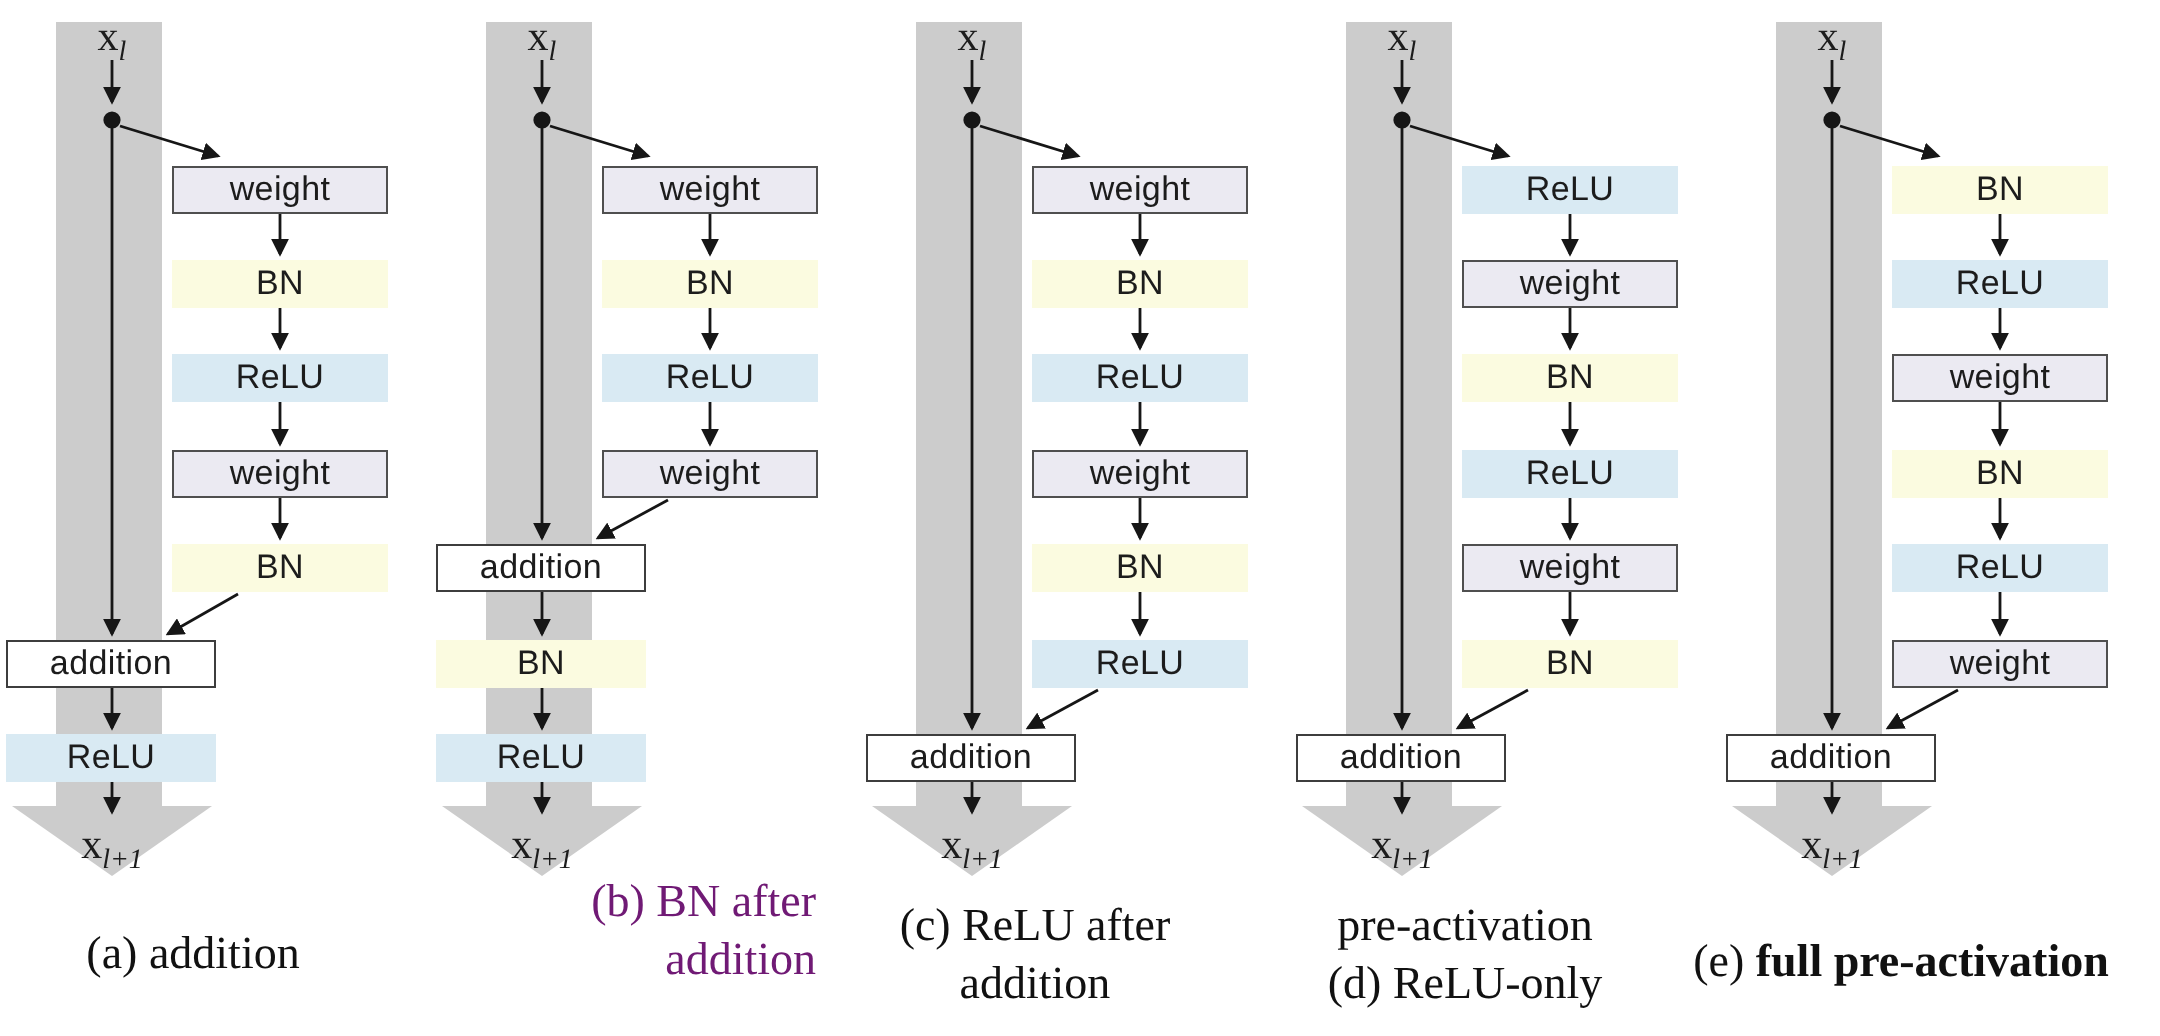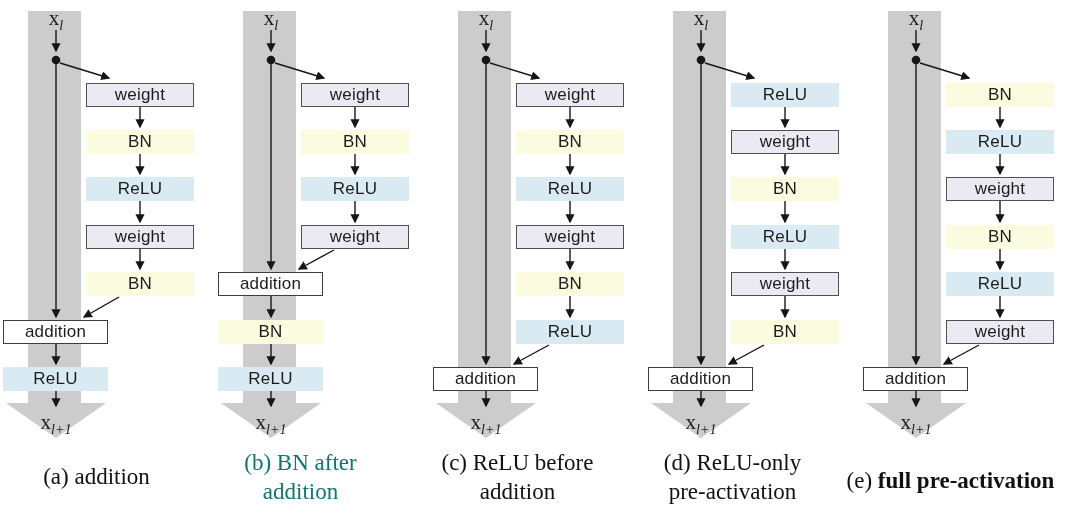--- a/index.html
+++ b/index.html
@@ -77,21 +77,21 @@
       </svg>
       <div class="node weight" style="left: 86px; top: 83px; width: 108px; background: rgb(235, 234, 242); border: 1.5px solid rgb(79, 79, 79); color: rgb(28, 28, 28);">weight</div>
       <div class="node bn" style="left: 86px; top: 130px; width: 108px; background: rgb(251, 251, 224); color: rgb(28, 28, 28);">BN</div>
       <div class="node relu" style="left: 86px; top: 177px; width: 108px; background: rgb(217, 234, 243); color: rgb(28, 28, 28);">ReLU</div>
       <div class="node weight" style="left: 86px; top: 225px; width: 108px; background: rgb(235, 234, 242); border: 1.5px solid rgb(79, 79, 79); color: rgb(28, 28, 28);">weight</div>
       <div class="node addition" style="left: 3px; top: 272px; width: 105px; background: rgb(255, 255, 255); border: 1.5px solid rgb(61, 61, 61); color: rgb(28, 28, 28);">addition</div>
       <div class="node bn" style="left: 3px; top: 320px; width: 105px; background: rgb(251, 251, 224); color: rgb(28, 28, 28);">BN</div>
       <div class="node relu" style="left: 3px; top: 367px; width: 105px; background: rgb(217, 234, 243); color: rgb(28, 28, 28);">ReLU</div>
       <div class="io-label" style="left: 6px; top: 6px; color: rgb(28, 28, 28);">x<sub>l</sub></div>
       <div class="io-label" style="left: 6px; top: 410px; color: rgb(28, 28, 28);">x<sub>l+1</sub></div>
-      <div class="caption" style="left: -22px; top: 448px; color: #0f766e;">
+      <div class="caption" style="left: -22px; top: 436px; color: #701a75; text-align: right;">
         <div><span>(b) BN after</span></div>
         <div><span>addition</span></div>
       </div>
     </div>
     <div class="panel" style="left: 430px;">
       <svg width="215" height="445">
         <defs>
           <marker id="ah2" viewBox="0 0 10 10" refX="8.5" refY="5" markerWidth="6.5" markerHeight="6.5" orient="auto-start-reverse">
             <path d="M0,0 L10,5 L0,10 z" fill="#161616"></path>
           </marker>
@@ -113,21 +113,21 @@
       <div class="node weight" style="left: 86px; top: 83px; width: 108px; background: rgb(235, 234, 242); border: 1.5px solid rgb(79, 79, 79); color: rgb(28, 28, 28);">weight</div>
       <div class="node bn" style="left: 86px; top: 130px; width: 108px; background: rgb(251, 251, 224); color: rgb(28, 28, 28);">BN</div>
       <div class="node relu" style="left: 86px; top: 177px; width: 108px; background: rgb(217, 234, 243); color: rgb(28, 28, 28);">ReLU</div>
       <div class="node weight" style="left: 86px; top: 225px; width: 108px; background: rgb(235, 234, 242); border: 1.5px solid rgb(79, 79, 79); color: rgb(28, 28, 28);">weight</div>
       <div class="node bn" style="left: 86px; top: 272px; width: 108px; background: rgb(251, 251, 224); color: rgb(28, 28, 28);">BN</div>
       <div class="node relu" style="left: 86px; top: 320px; width: 108px; background: rgb(217, 234, 243); color: rgb(28, 28, 28);">ReLU</div>
       <div class="node addition" style="left: 3px; top: 367px; width: 105px; background: rgb(255, 255, 255); border: 1.5px solid rgb(61, 61, 61); color: rgb(28, 28, 28);">addition</div>
       <div class="io-label" style="left: 6px; top: 6px; color: rgb(28, 28, 28);">x<sub>l</sub></div>
       <div class="io-label" style="left: 6px; top: 410px; color: rgb(28, 28, 28);">x<sub>l+1</sub></div>
       <div class="caption" style="left: -20px; top: 448px; color: rgb(17, 17, 17);">
-        <div><span>(c) ReLU before</span></div>
+        <div><span>(c) ReLU after</span></div>
         <div><span>addition</span></div>
       </div>
     </div>
     <div class="panel" style="left: 645px;">
       <svg width="215" height="445">
         <defs>
           <marker id="ah3" viewBox="0 0 10 10" refX="8.5" refY="5" markerWidth="6.5" markerHeight="6.5" orient="auto-start-reverse">
             <path d="M0,0 L10,5 L0,10 z" fill="#161616"></path>
           </marker>
         </defs>
@@ -148,22 +148,22 @@
       <div class="node relu" style="left: 86px; top: 83px; width: 108px; background: rgb(217, 234, 243); color: rgb(28, 28, 28);">ReLU</div>
       <div class="node weight" style="left: 86px; top: 130px; width: 108px; background: rgb(235, 234, 242); border: 1.5px solid rgb(79, 79, 79); color: rgb(28, 28, 28);">weight</div>
       <div class="node bn" style="left: 86px; top: 177px; width: 108px; background: rgb(251, 251, 224); color: rgb(28, 28, 28);">BN</div>
       <div class="node relu" style="left: 86px; top: 225px; width: 108px; background: rgb(217, 234, 243); color: rgb(28, 28, 28);">ReLU</div>
       <div class="node weight" style="left: 86px; top: 272px; width: 108px; background: rgb(235, 234, 242); border: 1.5px solid rgb(79, 79, 79); color: rgb(28, 28, 28);">weight</div>
       <div class="node bn" style="left: 86px; top: 320px; width: 108px; background: rgb(251, 251, 224); color: rgb(28, 28, 28);">BN</div>
       <div class="node addition" style="left: 3px; top: 367px; width: 105px; background: rgb(255, 255, 255); border: 1.5px solid rgb(61, 61, 61); color: rgb(28, 28, 28);">addition</div>
       <div class="io-label" style="left: 6px; top: 6px; color: rgb(28, 28, 28);">x<sub>l</sub></div>
       <div class="io-label" style="left: 6px; top: 410px; color: rgb(28, 28, 28);">x<sub>l+1</sub></div>
       <div class="caption" style="left: -20px; top: 448px; color: rgb(17, 17, 17);">
+        <div><span>pre-activation</span></div>
         <div><span>(d) ReLU-only</span></div>
-        <div><span>pre-activation</span></div>
       </div>
     </div>
     <div class="panel" style="left: 860px;">
       <svg width="215" height="445">
         <defs>
           <marker id="ah4" viewBox="0 0 10 10" refX="8.5" refY="5" markerWidth="6.5" markerHeight="6.5" orient="auto-start-reverse">
             <path d="M0,0 L10,5 L0,10 z" fill="#161616"></path>
           </marker>
         </defs>
         <rect x="28" y="11" width="53" height="392" fill="#cccccc"></rect>

